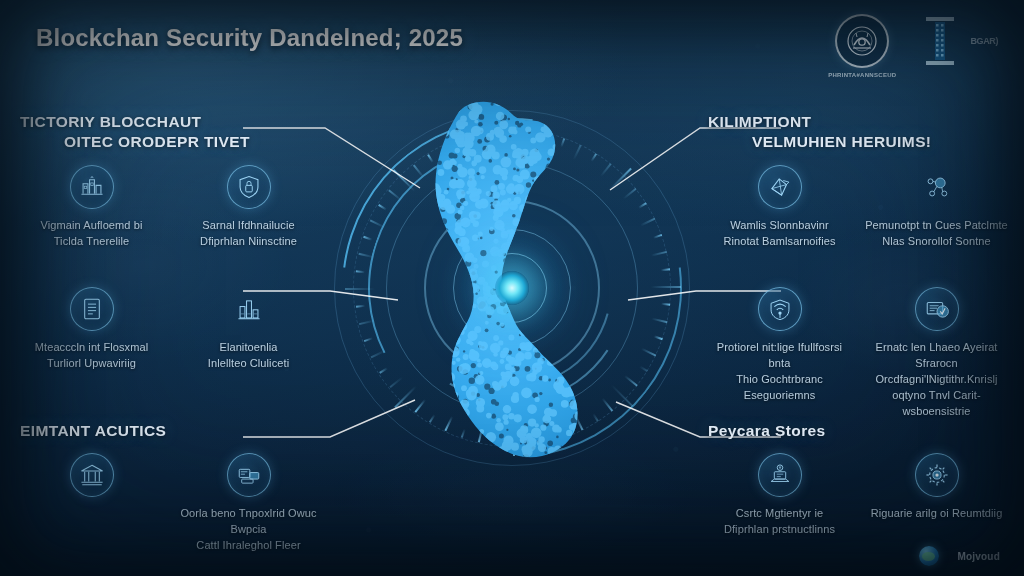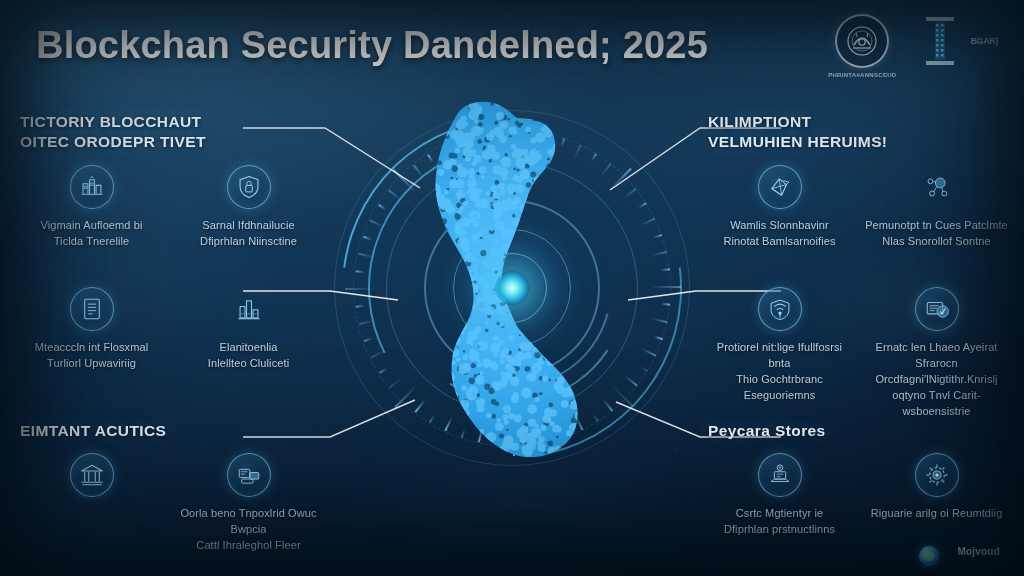--- a/index.html
+++ b/index.html
@@ -52,21 +52,21 @@
   
   .vignette {
     position:absolute; inset:0; pointer-events:none;
     box-shadow: inset 0 0 70px 22px rgba(3,10,18,.80),
                 inset 0 0 160px 50px rgba(3,10,18,.45);
   }
 
   
   .title {
     position:absolute; left:36px; top:24px;
-    font-size:38px; font-weight:bold;
+    font-size:24px; font-weight:bold;
     letter-spacing:.2px;
     color:#ffffff;
     text-shadow:0 2px 7px rgba(0,0,0,.75), 0 0 18px rgba(120,190,240,.35);
     white-space:nowrap;
   }
 
   
   .logos { position:absolute; right:26px; top:14px; display:flex; align-items:flex-start; gap:26px; }
   .logo-block { display:flex; flex-direction:column; align-items:center; gap:4px; }
   .logo-badge {
@@ -151,21 +151,21 @@
 
   
   .section { position:absolute; width:300px; }
   .sec-head {
     font-size:15.5px; font-weight:bold;
     color:#eaf5ff; letter-spacing:.4px;
     line-height:1.32;
     text-shadow:0 1px 5px rgba(0,0,0,.7), 0 0 14px rgba(120,200,245,.35);
     white-space:nowrap;
   }
-  .sec-head .l2 { display:block; }
+  .sec-head .l2 { display:block;margin-left:44px; }
   .right .sec-head { text-align:left; }
 
   .items { display:flex; gap:14px; margin-top:12px; }
   .item { width:143px; display:flex; flex-direction:column; align-items:center; }
 
   .icon-circle {
     width:44px; height:44px; border-radius:50%;
     border:1.5px solid rgba(125,200,240,.70);
     display:flex; align-items:center; justify-content:center;
     background:radial-gradient(circle at 38% 32%, rgba(40,100,145,.45), rgba(10,35,60,.30));
@@ -179,21 +179,21 @@
     text-align:center;
     color:rgba(208,230,246,.88);
     text-shadow:0 1px 3px rgba(0,0,0,.65);
     filter:blur(.28px);
     letter-spacing:.1px;
   }
 
   
   .footer-badge {
     position:absolute; right:24px; bottom:10px;
-    display:flex; align-items:flex-start; gap:18px;padding-left:37px;
+    display:flex; align-items:center; gap:18px;padding-left:37px;
   }
   .globe {
     width:20px; height:20px; border-radius:50%;
     background:radial-gradient(circle at 34% 30%, #7fd4f5, #1f7ebd 55%, #10527f 100%);
     box-shadow:0 0 8px rgba(90,190,240,.5);
     position:relative; overflow:hidden;
   }
   .globe:after {
     content:""; position:absolute; left:3px; top:6px;
     width:13px; height:9px; border-radius:50%;

